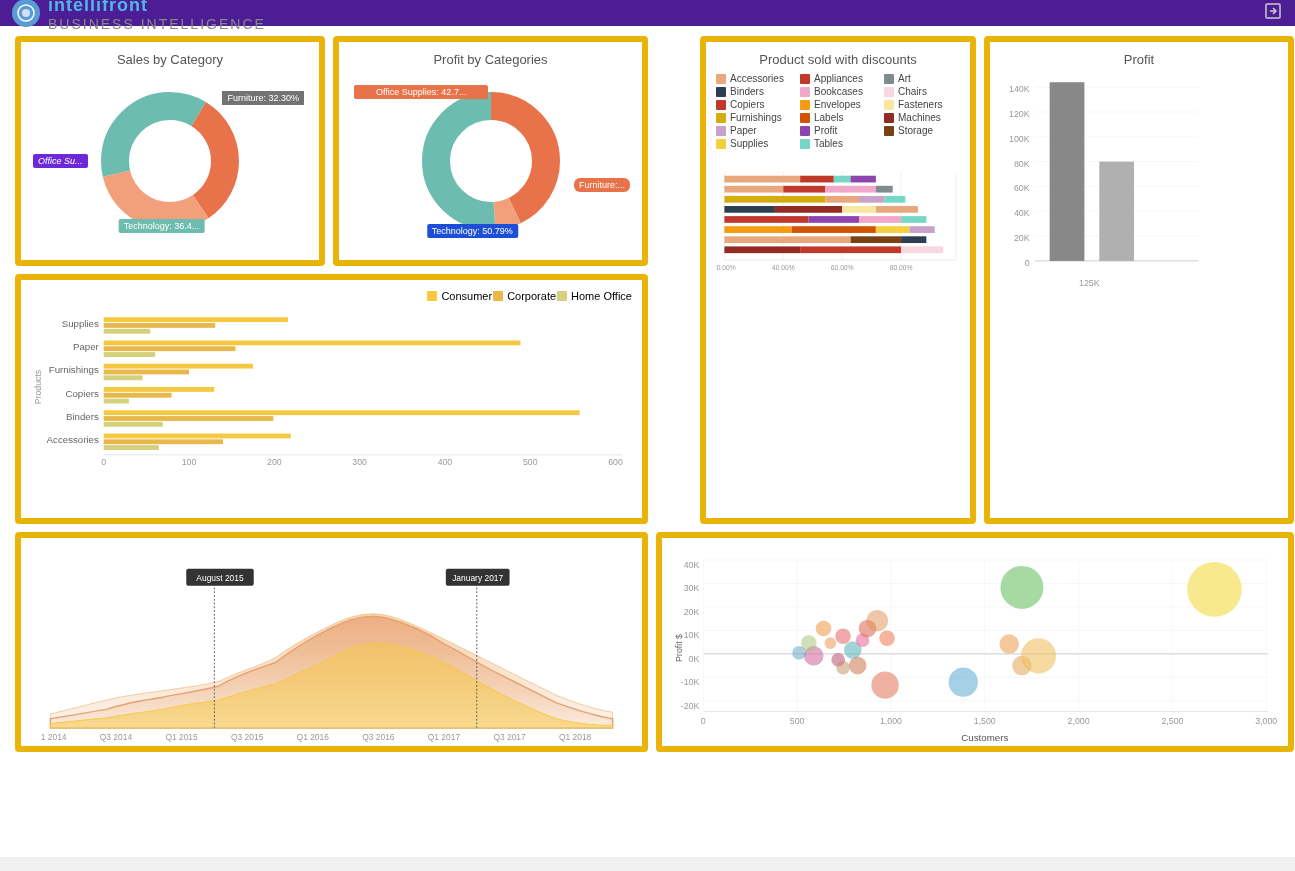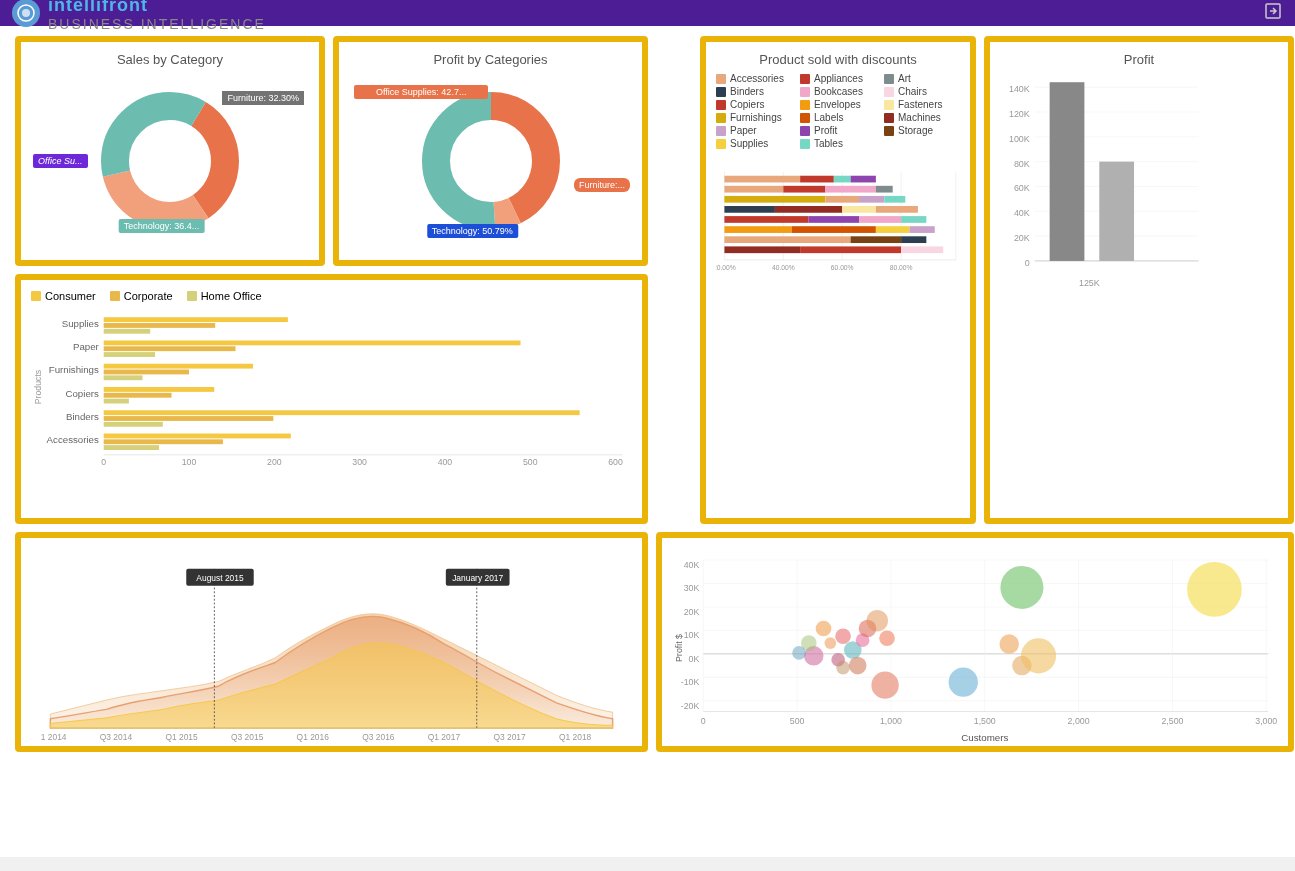--- a/index.html
+++ b/index.html
@@ -77,21 +77,22 @@
     }
     .donut-svg { overflow: visible; }
 
     
     .segment-panel {
       grid-column: 1 / 3;
       grid-row: 2;
     }
     .segment-legend {
       display: flex;
-      gap: 14px;
+      gap: 1px;
+      justify-content: flex-end;
       margin-bottom: 5px;
       font-size: 11px;
     }
     .legend-item { display: flex; align-items: center; gap: 4px; }
     .legend-dot { width: 10px; height: 10px; border-radius: 1px; }
 
     
     .discounts-panel {
       grid-column: 3;
       grid-row: 1 / 3;

